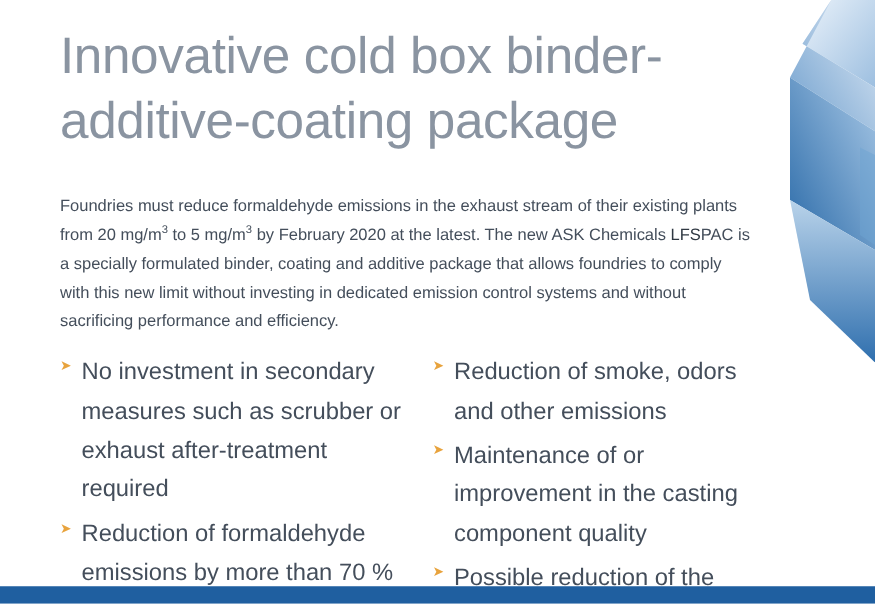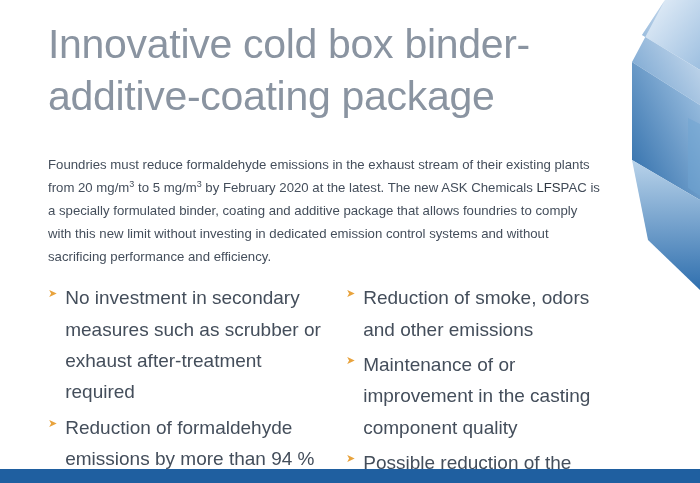--- a/index.html
+++ b/index.html
@@ -153,21 +153,21 @@
   <div id="advantages">
     <div class="adv-col left">
 
       <div class="adv-item">
         <span class="adv-arrow">➤</span>
         <span class="adv-text">No investment in secondary measures such as scrubber or exhaust after-treatment required</span>
       </div>
 
       <div class="adv-item">
         <span class="adv-arrow">➤</span>
-        <span class="adv-text">Reduction of formaldehyde emissions by more than 94 %</span>
+        <span class="adv-text">Reduction of formaldehyde emissions by more than 70 %</span>
       </div>
 
     </div>
     <div class="adv-col right">
 
       <div class="adv-item">
         <span class="adv-arrow">➤</span>
         <span class="adv-text">Reduction of smoke, odors and other emissions</span>
       </div>
 

